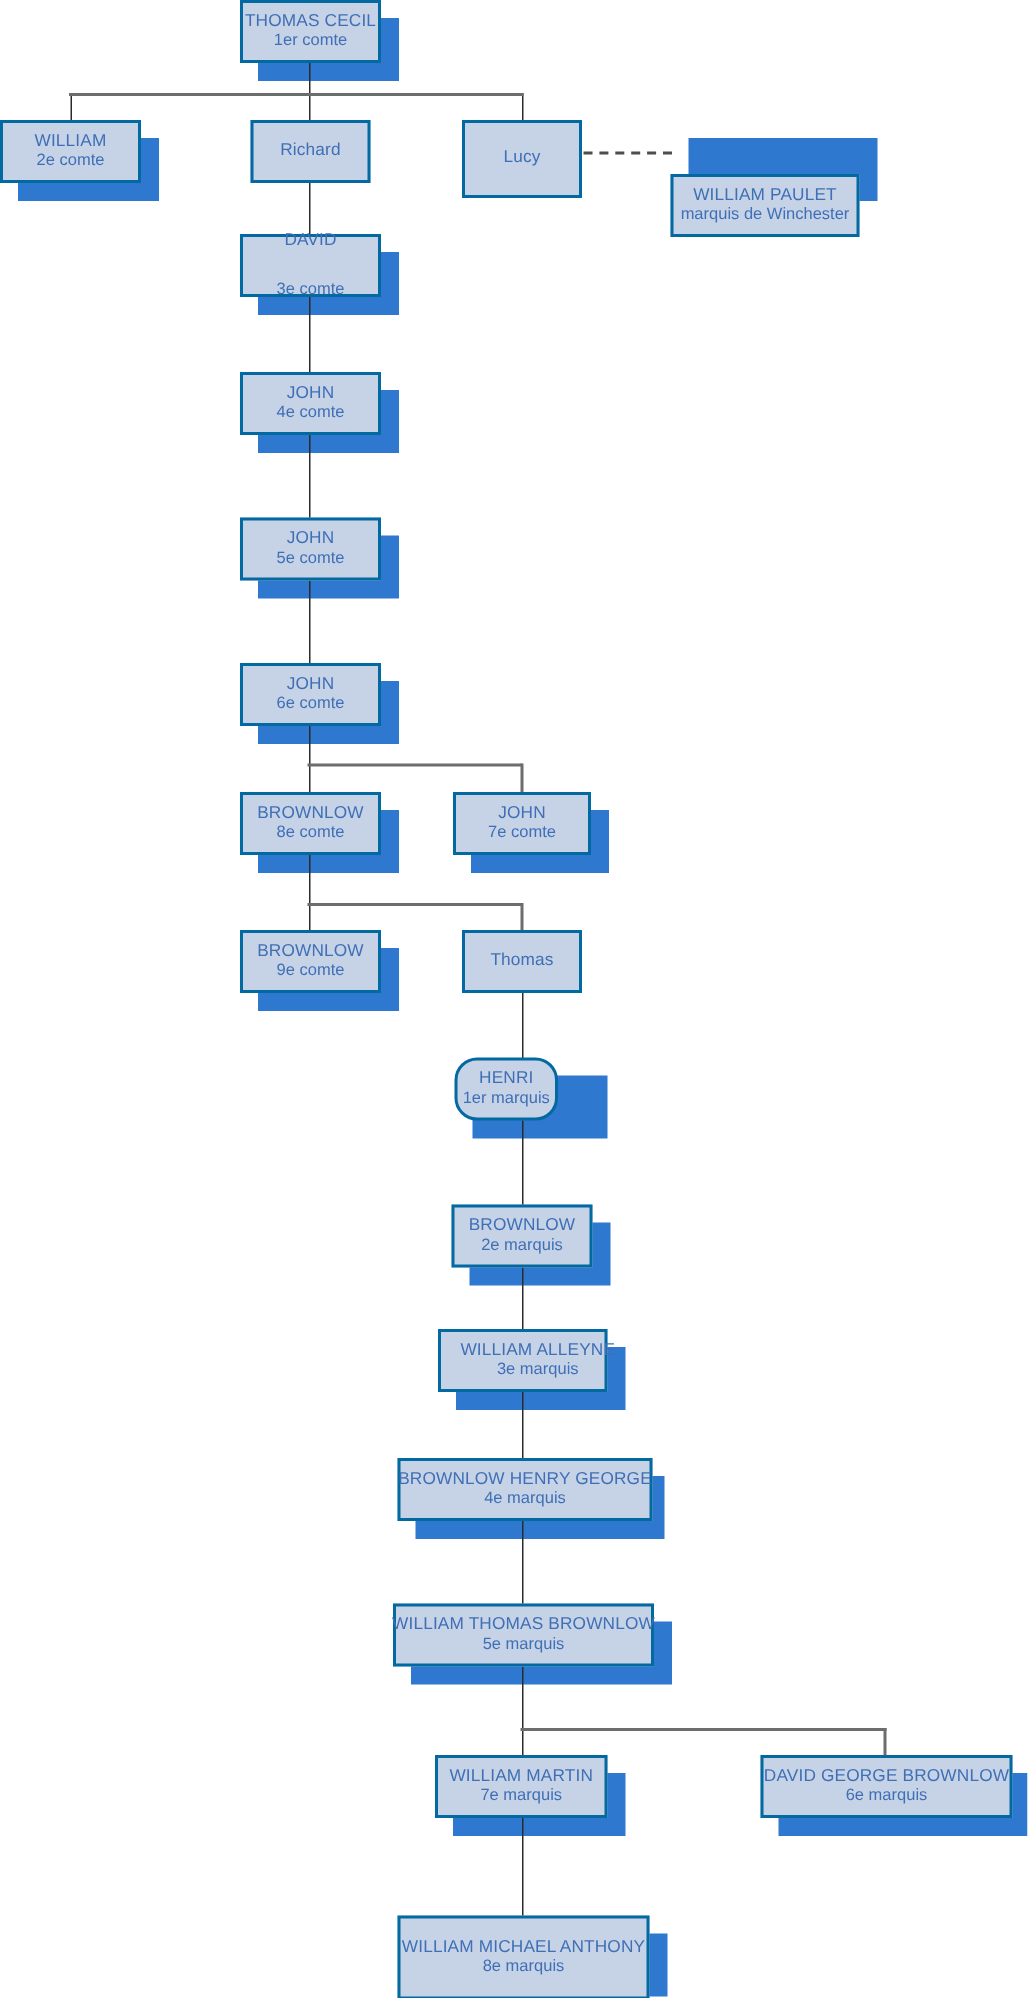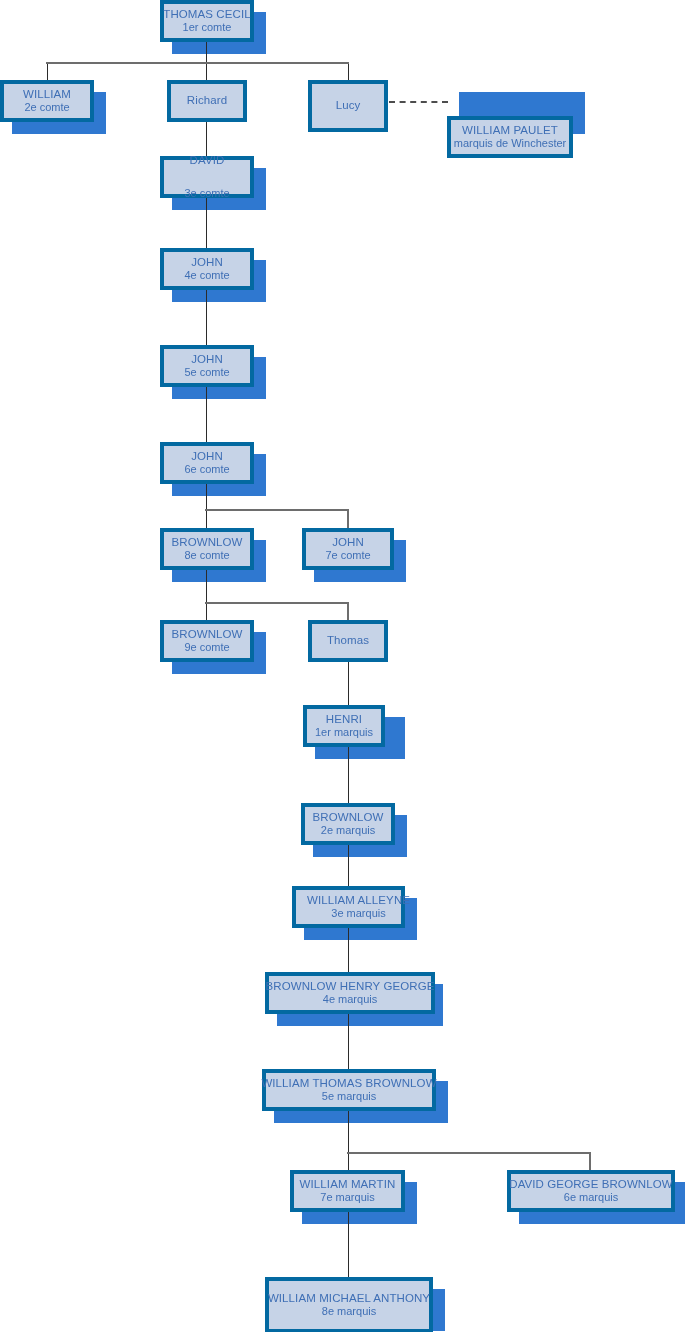--- a/index.html
+++ b/index.html
@@ -14,21 +14,21 @@
     position: relative;
     width: 685px;
     height: 1332px;
     background: #ffffff;
     overflow: hidden;
   }
   .node {
     position: absolute;
     box-sizing: border-box;
     background: #c6d3e7;
-    border: 4px solid #0369a1;
+    border: 2px solid #0369a1;
     color: #3f6fb5;
     display: flex;
     flex-direction: column;
     align-items: center;
     justify-content: center;
     text-align: center;
     z-index: 3;
     line-height: 1.18;
   }
   .node .nm {
@@ -167,21 +167,21 @@
         <div class="nm">JOHN</div>
         <div class="ti">7e comte</div>
       </div>
       <div class="node" style="left: 160px; top: 620px; width: 94px; height: 42px;">
         <div class="nm">BROWNLOW</div>
         <div class="ti">9e comte</div>
       </div>
       <div class="node single" style="left: 308px; top: 620px; width: 80px; height: 42px;">
         <div class="nm">Thomas</div>
       </div>
-      <div class="node" style="left: 303px; top: 705px; width: 82px; height: 42px;">
+      <div class="node" style="left: 303px; top: 705px; width: 69px; height: 42px; border-radius: 15px;">
         <div class="nm">HENRI</div>
         <div class="ti">1er marquis</div>
       </div>
       <div class="node" style="left: 301px; top: 803px; width: 94px; height: 42px;">
         <div class="nm">BROWNLOW</div>
         <div class="ti">2e marquis</div>
       </div>
       <div class="node" style="left: 292px; top: 886px; width: 113px; height: 42px; padding-left: 20px;">
         <div class="nm">WILLIAM ALLEYNE</div>
         <div class="ti">3e marquis</div>

